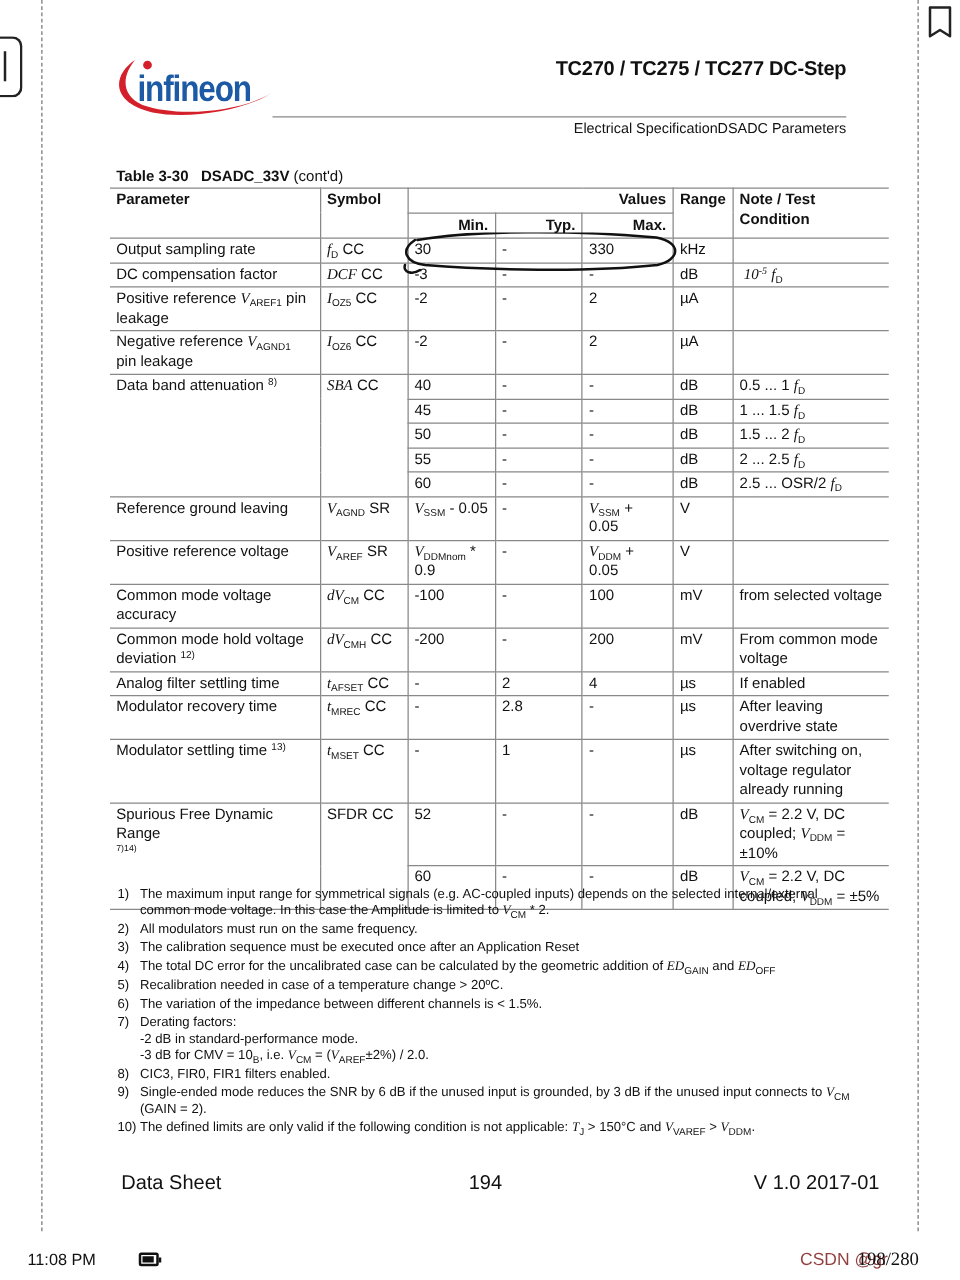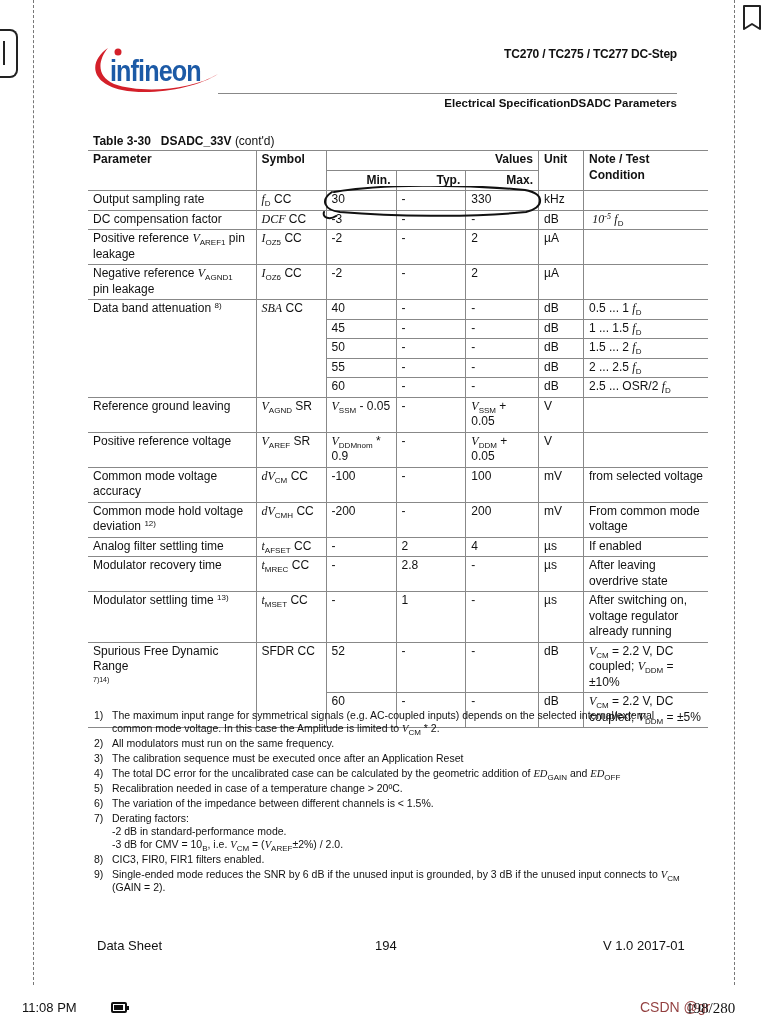--- a/index.html
+++ b/index.html
@@ -5,42 +5,42 @@
   html, body { margin:0; padding:0; background:#fff; }
   body { width:768px; height:1024px; position:relative; overflow:hidden;
          font-family:"Liberation Sans", sans-serif; color:#111; }
   .dash-left { position:absolute; left:33px; top:0; height:985px; border-left:1px dashed #777; }
   .dash-right { position:absolute; left:734px; top:0; height:985px; border-left:1px dashed #777; }
   .left-handle { position:absolute; left:-6px; top:29px; width:22px; height:45px;
                  border:2px solid #222; border-left:none; border-radius:0 8px 8px 0; }
   .left-handle .bar { position:absolute; top:10px; width:2px; height:24px; background:#222; }
   .bookmark { position:absolute; left:742px; top:4px; }
   .logo { position:absolute; left:92px; top:38px; }
-  .doc-title { position:absolute; right:91px; top:47px; font-size:12px; font-weight:bold; letter-spacing:-0.2px; }
+  .doc-title { position:absolute; right:91px; top:47px; font-size:16px; font-weight:bold; letter-spacing:-0.2px; }
   .hr { position:absolute; left:218px; top:93px; width:459px; height:1px; background:#888; }
-  .section-title { position:absolute; right:91px; top:97px; font-size:11.5px; font-weight:bold; }
+  .section-title { position:absolute; right:91px; top:97px; font-size:11.5px; font-weight:normal; }
   .table-caption { position:absolute; left:93px; top:134px; font-size:12px; }
   .table-caption b { font-weight:bold; }
   table.spec { position:absolute; left:88px; top:150px; border-collapse:collapse; font-size:12px; line-height:15.5px; }
   table.spec td, table.spec th { border:1px solid #888; padding:1px 5px 2px 5px; vertical-align:top; text-align:left; }
   table.spec th { font-weight:bold; }
   table.spec tr.hdr2 th { padding-top:2px;padding-left:40px; }
   table.spec { border-top:1.5px solid #555; border-bottom:1.5px solid #555; }
   table.spec td:first-child, table.spec th:first-child { border-left:none; }
   table.spec td:last-child, table.spec th:last-child { border-right:none; }
   .it { font-family:"Liberation Serif", serif; font-style:italic; }
   sub { font-size:8px; vertical-align:-3px; line-height:0; }
   sup { font-size:8px; vertical-align:4px; line-height:0; }
   .small-sup { font-size:7px; display:block; line-height:10px; }
   .annot { position:absolute; left:320px; top:186px; }
   .footnotes { position:absolute; left:94px; top:709px; width:590px; font-size:10.5px; line-height:13px; }
   .fn { display:flex; margin-bottom:2px; }
   .fn-num { width:18px; flex:none; }
   .fn-text { flex:1; }
-  .footer { position:absolute; top:938px; font-size:13px; }
+  .footer { position:absolute; top:938px; font-size:16px; }
   .status-time { position:absolute; left:22px; top:1000px; font-size:13px; }
   .battery { position:absolute; left:111px; top:1002px; width:16px; height:11px; border:2px solid #111; border-radius:2px; box-sizing:border-box; }
   .battery::before { content:""; position:absolute; left:1px; top:1px; width:9px; height:5px; background:#111; }
   .battery::after { content:""; position:absolute; right:-4px; top:2px; width:2px; height:4px; background:#111; }
   .page-count { position:absolute; left:686px; top:1000px; font-size:15px;font-family:Liberation Serif, serif; }
   .watermark { position:absolute; left:640px; top:999px; font-size:14px; color:#7f1d1d; opacity:0.85; }
 </style>
 </head>
 <body>
 
@@ -78,21 +78,21 @@
       <col style="width:63px">
       <col style="width:60px">
       <col style="width:45px">
       <col style="width:125px">
   </colgroup>
   <tbody>
       <tr>
     <th rowspan="2">Parameter</th>
     <th rowspan="2">Symbol</th>
     <th colspan="3" style="text-align:right">Values</th>
-    <th rowspan="2">Unit</th>
+    <th rowspan="2">Range</th>
     <th rowspan="2">Note / Test Condition</th>
   </tr>
   <tr class="hdr2">
     <th>Min.</th>
     <th>Typ.</th>
     <th>Max.</th>
   </tr>
 
   <tr>
     <td>Output sampling rate</td>
@@ -295,20 +295,24 @@
       <span class="fn-text"><span>Derating factors:</span><br><span>-2 dB in standard-performance mode.</span><br><span>-3 dB for CMV = 10</span><sub>B</sub>, i.e. <span class="it">V</span><sub>CM</sub> = (<span class="it">V</span><sub>AREF</sub>±2%) / 2.0.</span>
     </div>
   <div class="fn">
       <span class="fn-num">8)</span>
       <span class="fn-text">CIC3, FIR0, FIR1 filters enabled.</span>
     </div>
   <div class="fn">
       <span class="fn-num">9)</span>
       <span class="fn-text"><span>Single-ended mode reduces the SNR by 6 dB if the unused input is grounded, by 3 dB if the unused input connects to </span><span class="it">V</span><sub>CM</sub><br><span>(GAIN = 2).</span></span>
     </div>
+  <div class="fn">
+      <span class="fn-num">10)</span>
+      <span class="fn-text"><span>The defined limits are only valid if the following condition is not applicable: </span><span class="it">T</span><sub>J</sub><span> &gt; 150°C and </span><span class="it">V</span><sub>VAREF</sub> &gt; <span class="it">V</span><sub>DDM</sub>.</span>
+    </div>
 </div>
 
 <div class="footer" style="left:97px">Data Sheet</div>
 <div class="footer" style="left:375px">194</div>
 <div class="footer" style="left:603px">V 1.0 2017-01</div>
 
 <div class="status-time">11:08 PM</div>
 <div class="battery"></div>
 <div class="watermark">CSDN @gr</div>
 <div class="page-count">198/280</div>

